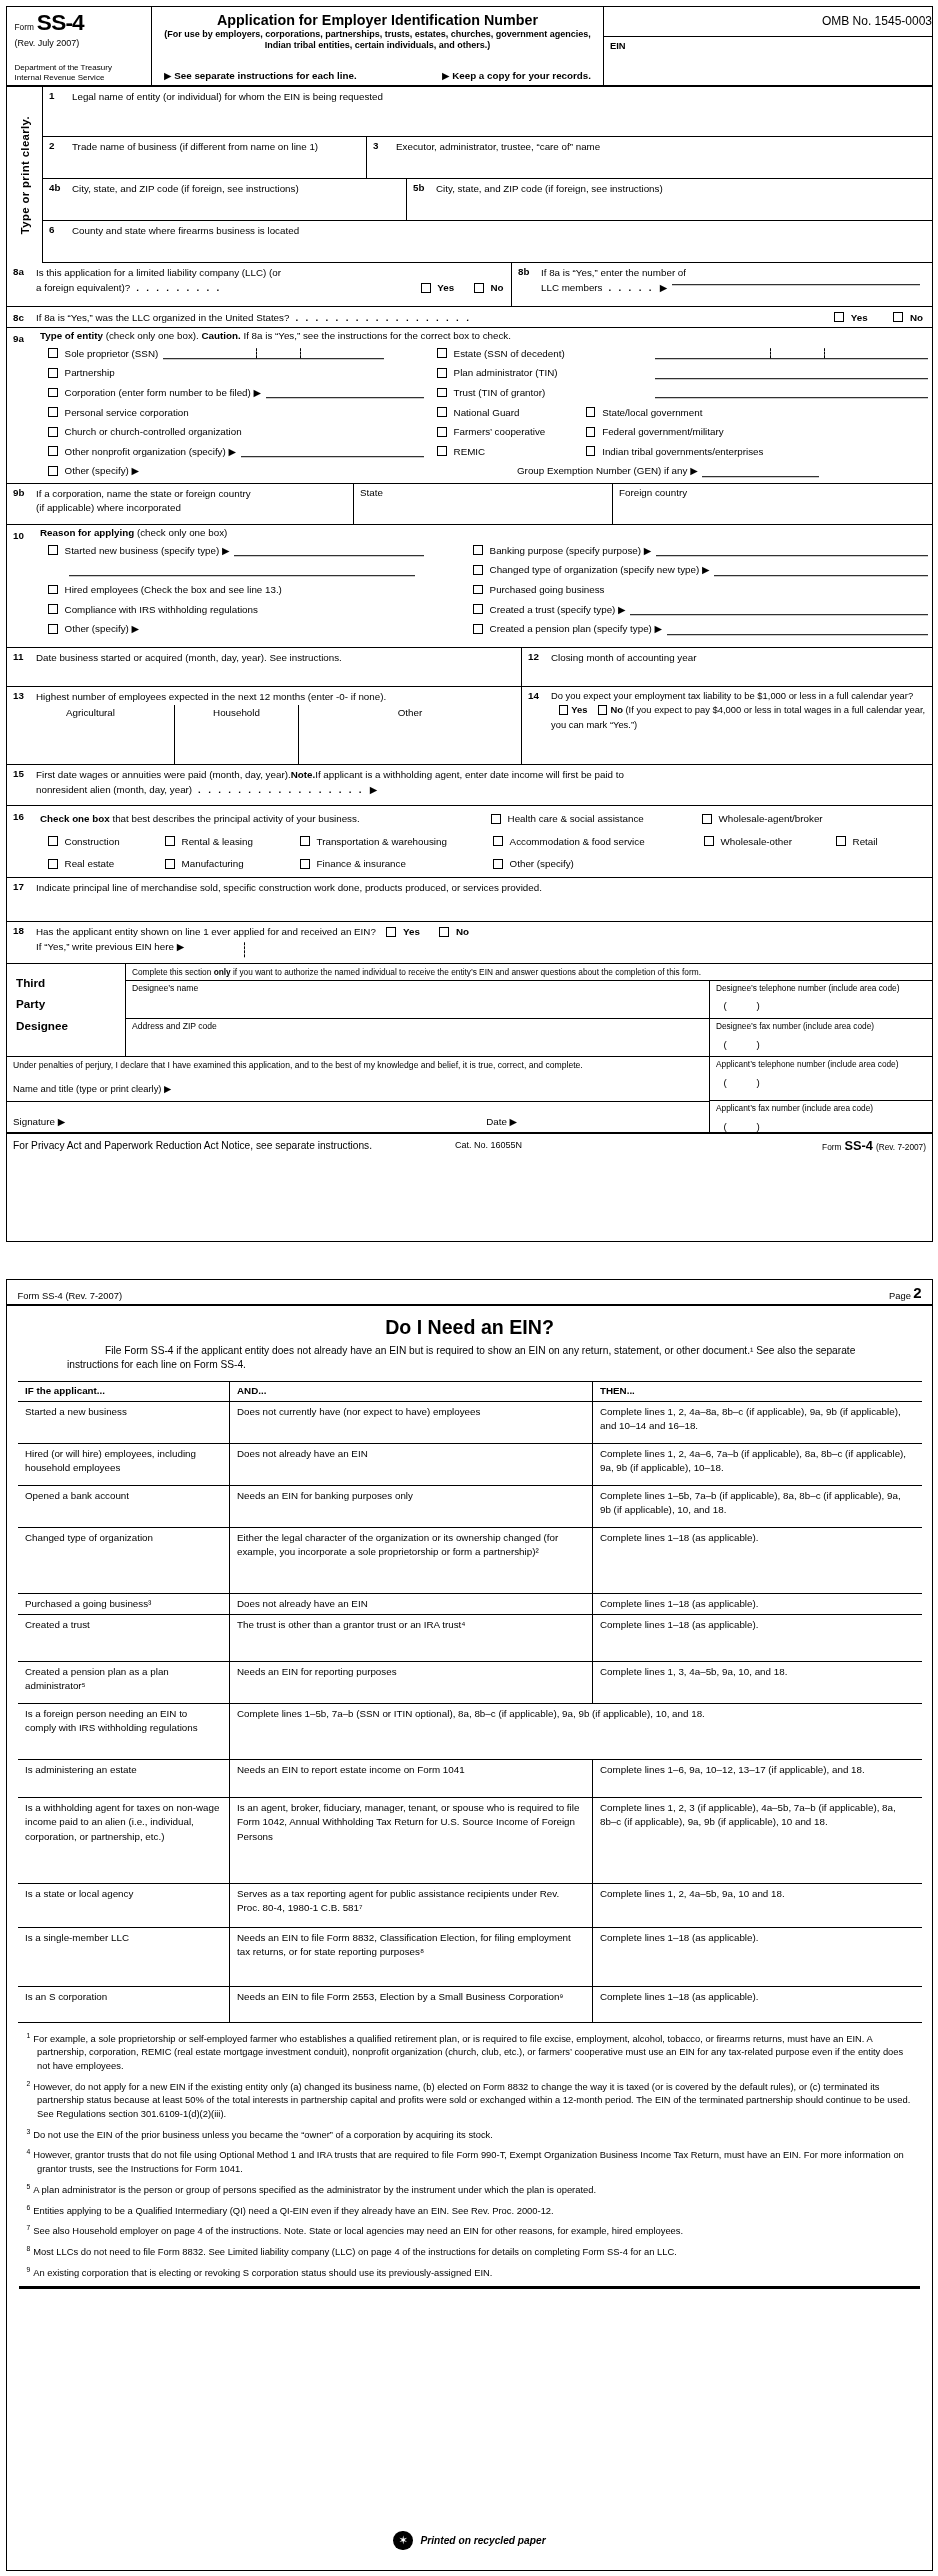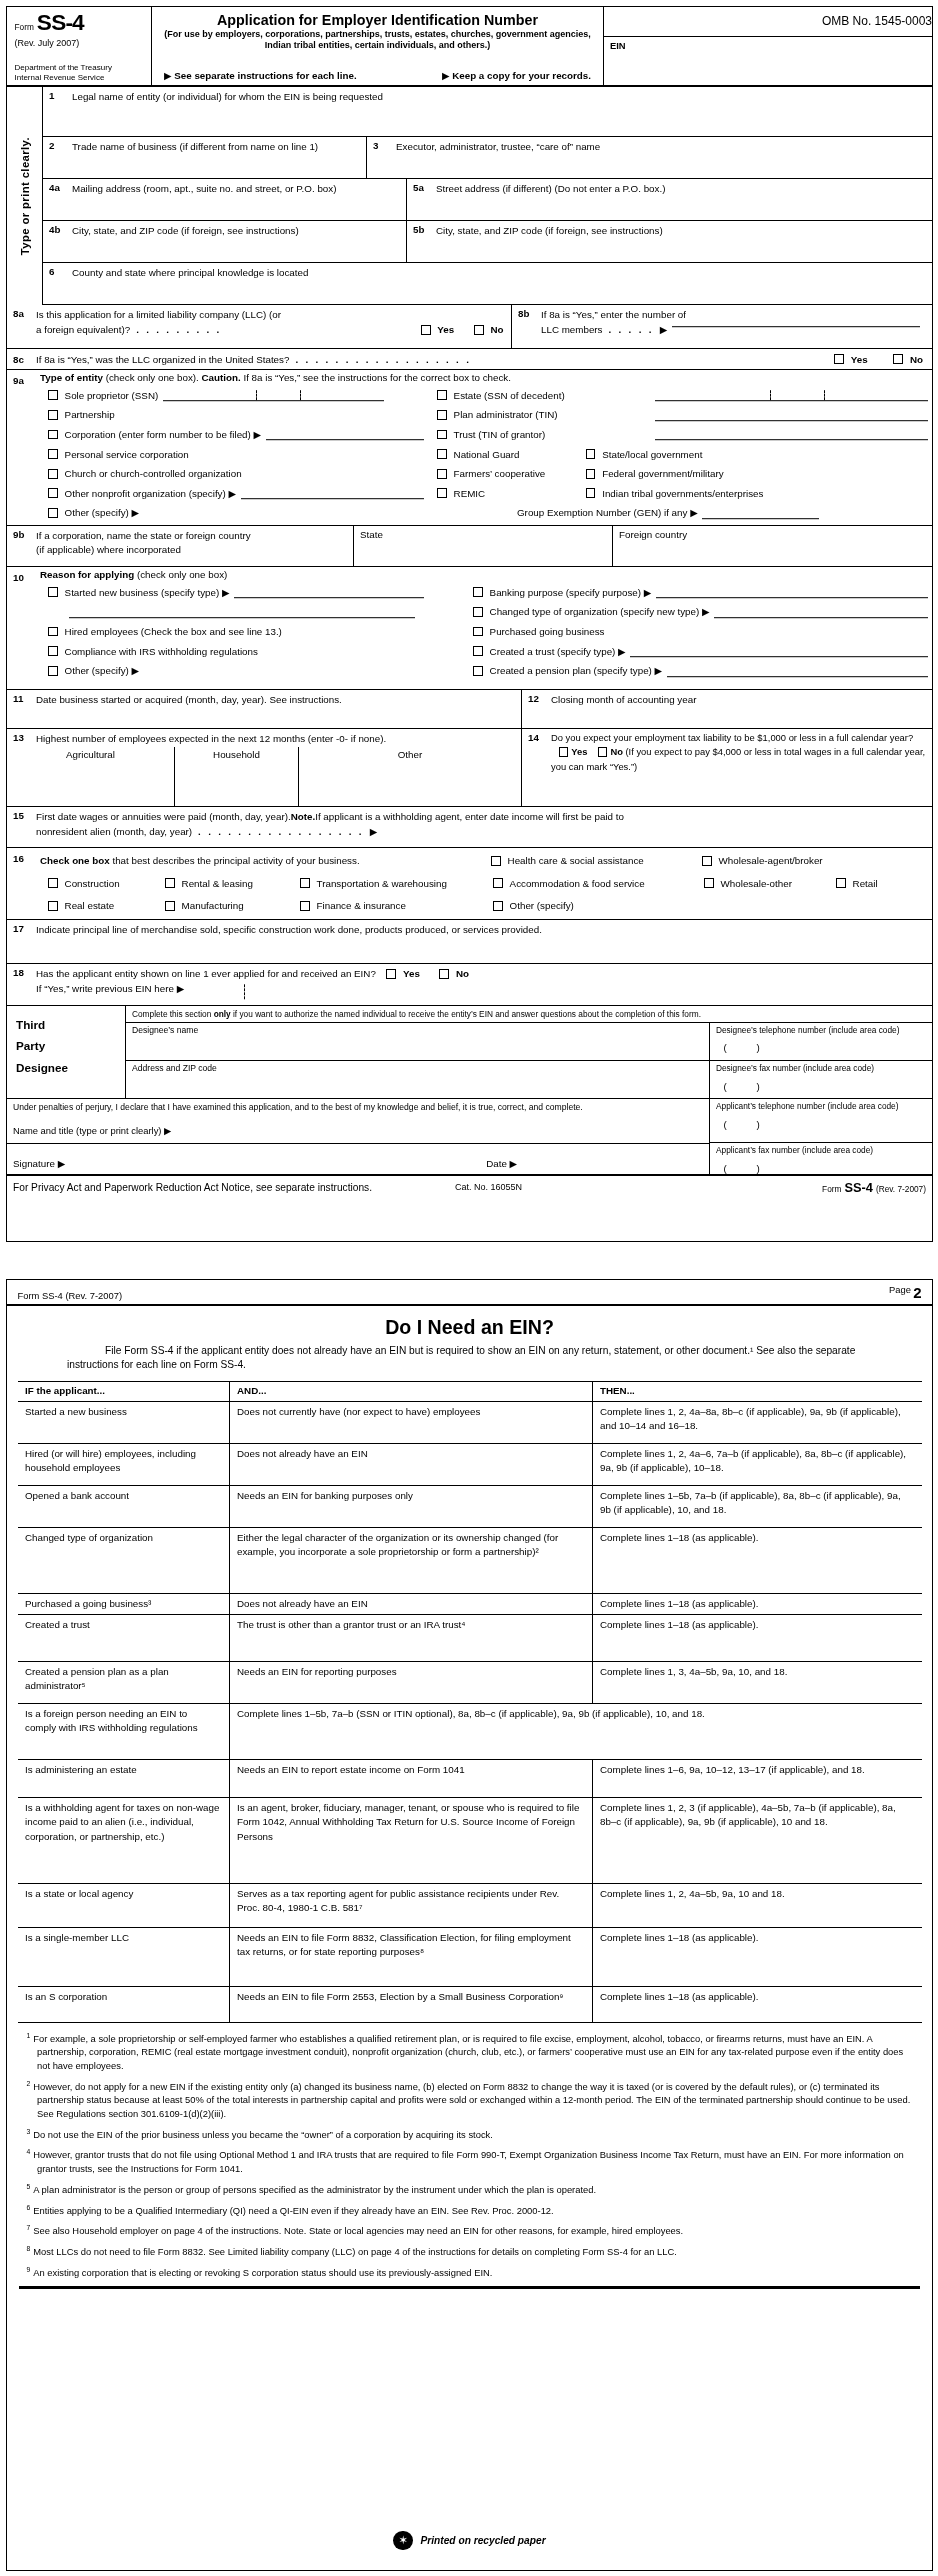--- a/index.html
+++ b/index.html
@@ -116,21 +116,21 @@
 
 .pft{height:22.6px;display:flex;align-items:center;padding:0 6px;overflow:hidden}
 .pft-privacy{font-weight:normal;font-size:10.2px}
 .pft-cat{font-size:9px;margin-left:83px}
 .pft-right{margin-left:auto;display:flex;align-items:baseline}
 .pft-form{font-size:8.3px}
 .pft-ss4{font-size:12.8px;font-weight:bold;margin:0 3px}
 .pft-rev{font-size:8.3px}
 
 .p2hdr{height:25.6px;border-bottom:2.3px solid #000;display:flex;align-items:flex-end;padding:0 10.5px 2.3px;font-size:9.4px}
-.p2pg{margin-left:auto;display:flex;align-items:flex-start}
+.p2pg{margin-left:auto;display:flex;align-items:flex-end}
 .p2num{font-size:15px;font-weight:bold;margin-left:2.3px}
 .p2title{text-align:center;font-size:19.6px;font-weight:bold;margin-top:10.5px}
 .p2intro{margin:4.5px 60px 0;font-size:10.2px;line-height:1.4;text-indent:38px}
 .tbl{margin:9px 10.5px 0;border-top:0.8px solid #000;border-bottom:0.8px solid #000}
 .trow{display:flex;border-bottom:0.8px solid #000}
 .trow:last-child{border-bottom:0}
 .tc{padding:3px 9px 3px 7.5px;font-size:9.8px;line-height:1.45;overflow:hidden}
 .tc1{width:212px;border-right:0.8px solid #000;flex:none}
 .tc2{width:363px;border-right:0.8px solid #000;flex:none}
 .tc3{flex:1}
@@ -185,41 +185,31 @@
             <span class="num">2</span>
             <span class="txt">Trade name of business (if different from name on line 1)</span>
           </div>
         <div class="cell bl flex1">
             <span class="num">3</span>
             <span class="txt">Executor, administrator, trustee, “care of” name</span>
           </div>
       </div>
       <div class="row h56">
         <div class="cell wB">
-            <span class="num">4a</span>
-            <span class="txt">Mailing address (room, apt., suite no. and street, or P.O. box)</span>
-          </div>
-        <div class="cell bl flex1">
-            <span class="num">5a</span>
-            <span class="txt">Street address (if different) (Do not enter a P.O. box.)</span>
-          </div>
-      </div>
-      <div class="row h56">
-        <div class="cell wB">
             <span class="num">4b</span>
             <span class="txt">City, state, and ZIP code (if foreign, see instructions)</span>
           </div>
         <div class="cell bl flex1">
             <span class="num">5b</span>
             <span class="txt">City, state, and ZIP code (if foreign, see instructions)</span>
           </div>
       </div>
       <div class="row h56">
         <span class="num">6</span>
-          <span class="txt">County and state where principal knowledge is located</span>
+          <span class="txt">County and state where firearms business is located</span>
       </div>
     </div>
   </div>
 
   <div class="row r8ab">
     <div class="c8a">
       <span class="num">8a</span>
       <div class="l2x">
         <div class="ln">
             <span>Is this application for a limited liability company (LLC) (or</span>

